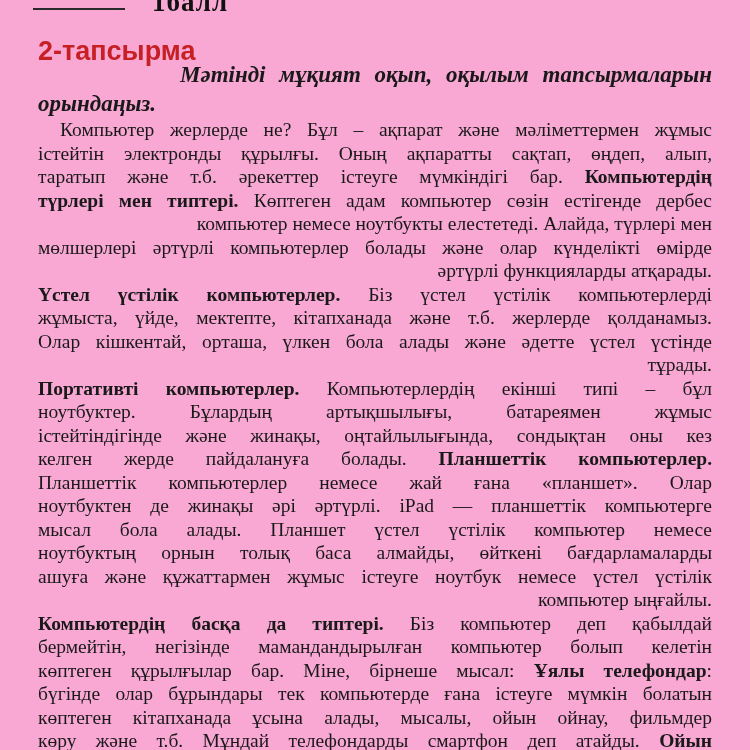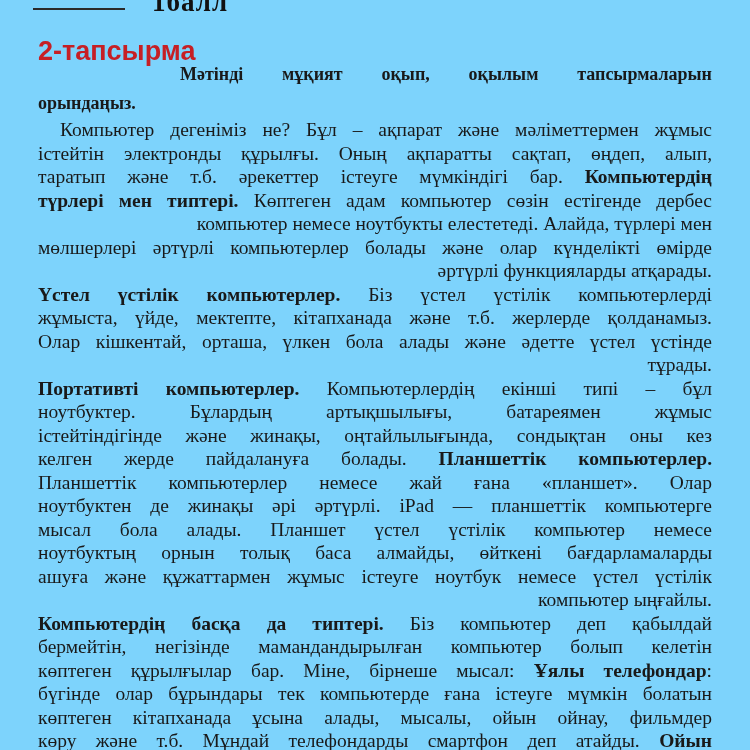--- a/index.html
+++ b/index.html
@@ -1,19 +1,19 @@
 <!DOCTYPE html>
 <html><head>
 <meta charset="utf-8">
 <style>
   html,body{margin:0;padding:0;}
   .page{
     position:relative;
     width:750px;height:750px;
-    background:#7dd3fc;
+    background:#f9a8d4;
     overflow:hidden;
     font-family:"Liberation Serif", serif;
     color:#191919;
   }
   
   .score-line{
     position:absolute;left:33px;top:8px;width:92px;height:2px;
     background:#2a2a2a;
   }
   .score-clip{
@@ -30,22 +30,23 @@
     position:absolute;left:38px;top:36px;
     font-family:"Liberation Sans", sans-serif;
     font-weight:bold;font-size:27px;
     color:#c61f24;
   }
   
   .content{
     position:absolute;left:38px;top:60px;width:674px;
   }
   .h-line{
-    font-weight:bold;font-size:18px;line-height:29px;height:29px;
+    font-weight:bold;font-size:23px;line-height:29px;height:29px;
     white-space:nowrap;
+    font-style:italic;
   }
   .h-line.first{
     padding-left:142px;width:532px;white-space:normal;
     text-align:justify;text-align-last:justify;
   }
   .line{
     font-size:19.5px;line-height:23.5px;height:23.5px;
   }
   .line.just{text-align:justify;text-align-last:justify;}
   .line.left{text-align:right;}
@@ -62,21 +63,21 @@
   <div class="score-clip">
     <span class="score-text">1балл</span>
   </div>
 
   <div class="task-label">2-тапсырма</div>
 
   <div class="content">
     <div class="h-line first">Мәтінді мұқият оқып, оқылым тапсырмаларын</div>
     <div class="h-line">орындаңыз.</div>
     <div id="text-body">
-        <div class="line just indent"><span>Компьютер дегеніміз не? Бұл – ақпарат және мәліметтермен жұмыс</span></div>
+        <div class="line just indent"><span>Компьютер жерлерде не? Бұл – ақпарат және мәліметтермен жұмыс</span></div>
         <div class="line just"><span>істейтін электронды құрылғы. Оның ақпаратты сақтап, өңдеп, алып,</span></div>
         <div class="line just"><span>таратып және т.б. әрекеттер істеуге мүмкіндігі бар. </span><span class="b">Компьютердің</span></div>
         <div class="line just"><span class="b">түрлері мен типтері.</span><span> Көптеген адам компьютер сөзін естігенде дербес</span></div>
         <div class="line left"><span>компьютер немесе ноутбукты елестетеді. Алайда, түрлері мен</span></div>
         <div class="line just"><span>мөлшерлері әртүрлі компьютерлер болады және олар күнделікті өмірде</span></div>
         <div class="line left"><span>әртүрлі функцияларды атқарады.</span></div>
         <div class="line just"><span class="b">Үстел үстілік компьютерлер.</span><span> Біз үстел үстілік компьютерлерді</span></div>
         <div class="line just"><span>жұмыста, үйде, мектепте, кітапханада және т.б. жерлерде қолданамыз.</span></div>
         <div class="line just"><span>Олар кішкентай, орташа, үлкен бола алады және әдетте үстел үстінде</span></div>
         <div class="line left"><span>тұрады.</span></div>

